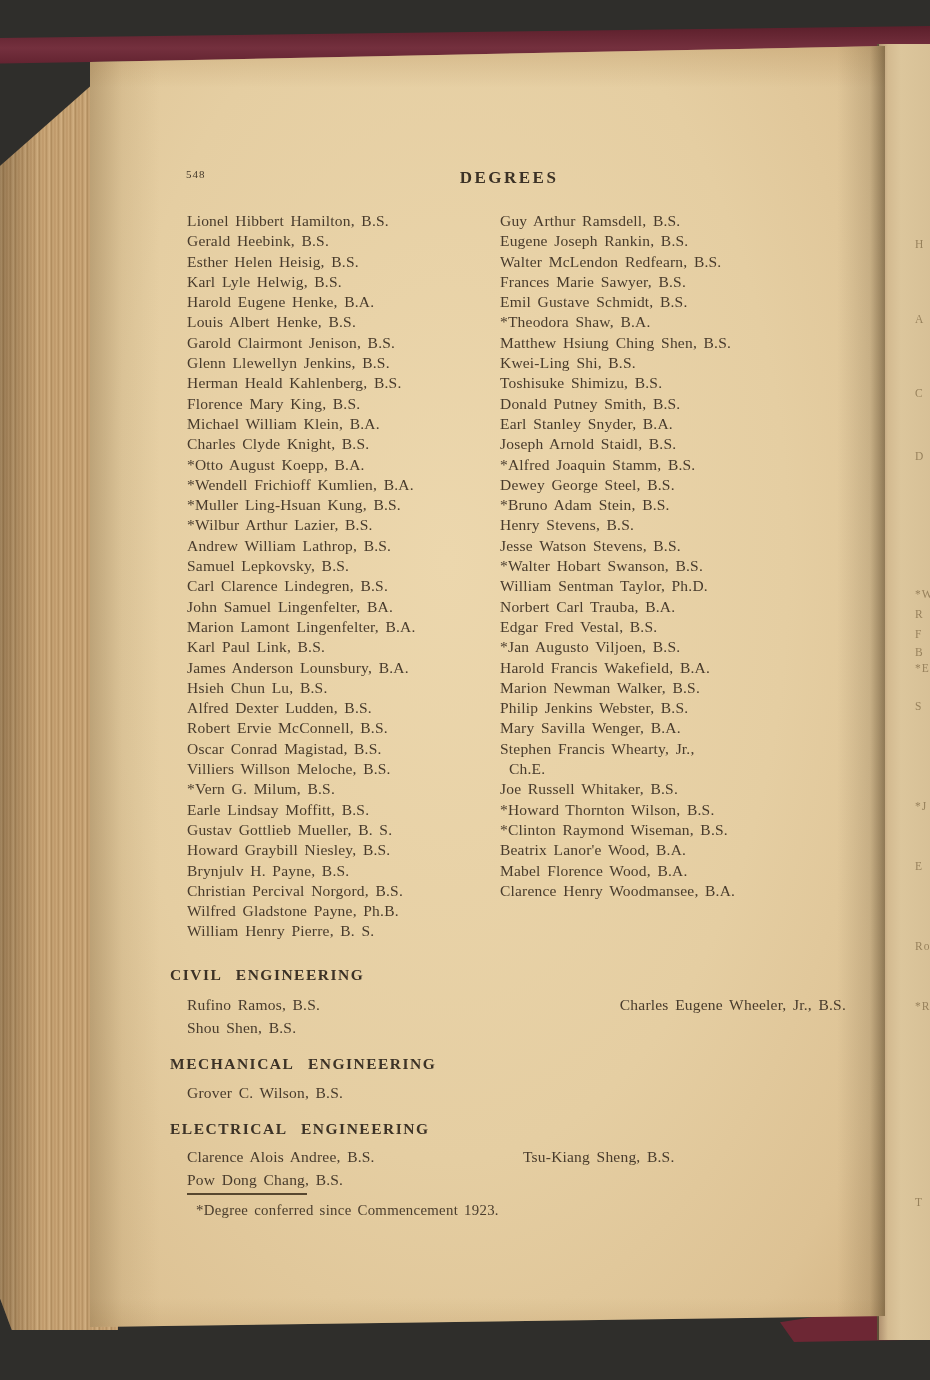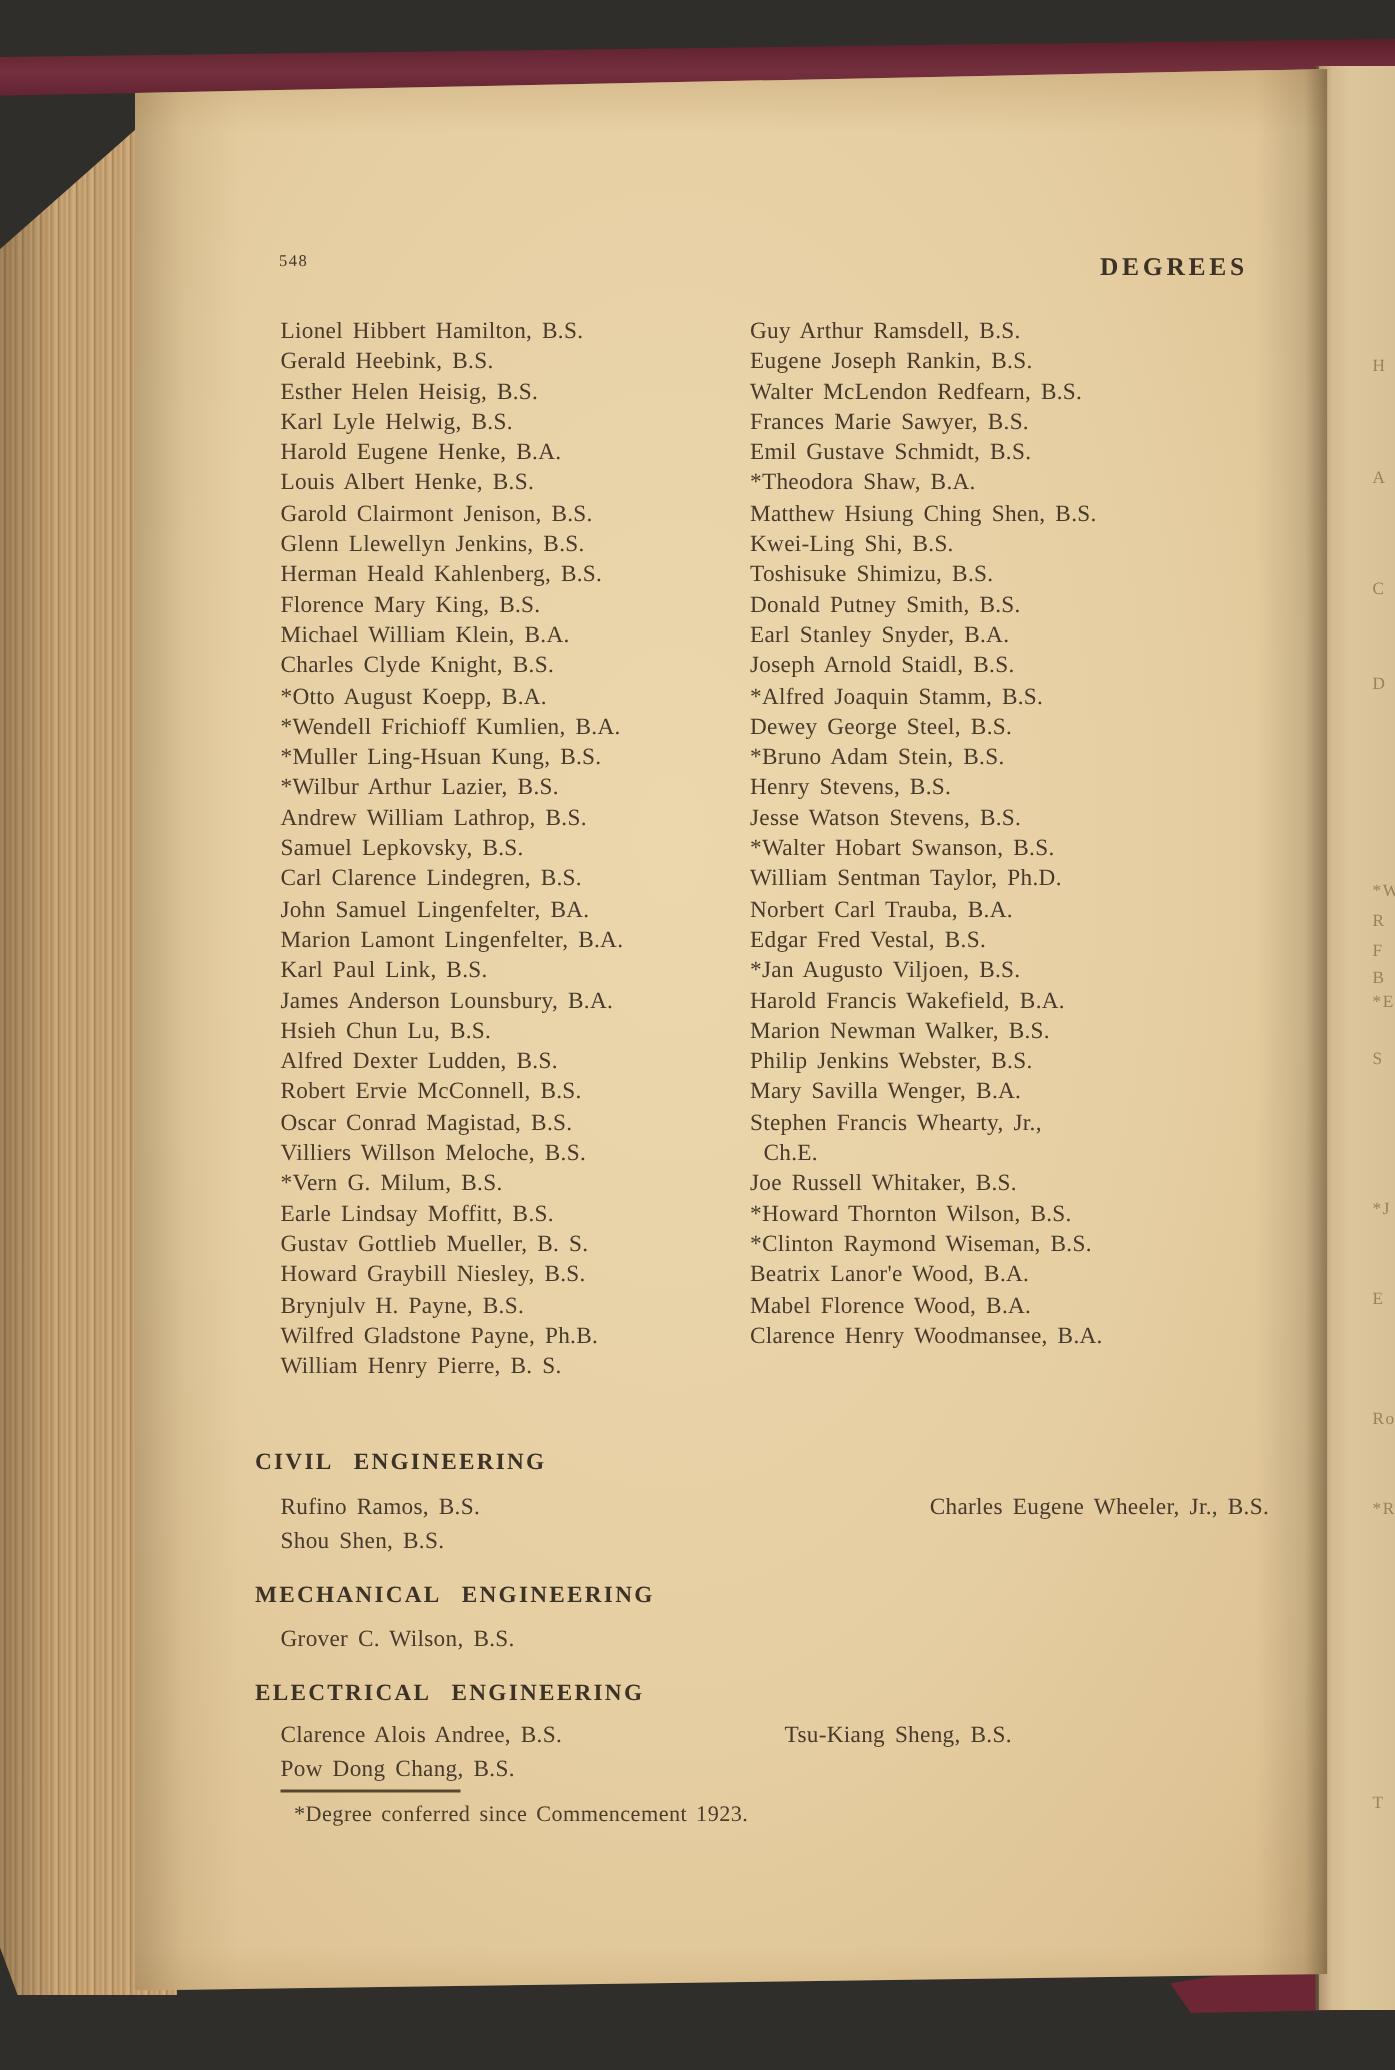--- a/index.html
+++ b/index.html
@@ -73,21 +73,21 @@
     pointer-events:none;
   }
   .page::after{ 
     content:"";position:absolute;right:0;top:0;bottom:0;width:48px;
     background:linear-gradient(270deg,rgba(84,64,36,.58),rgba(84,64,36,.18) 15px,rgba(0,0,0,0) 48px);
     pointer-events:none;
   }
   .page-header{position:absolute;left:96px;top:122px;width:646px;height:22px;}
   .page-num{position:absolute;left:0;top:0;font-size:11px;letter-spacing:1px;color:#43382a;}
   .page-title{
-    position:absolute;left:0;top:0;width:100%;text-align:right;
+    position:absolute;left:0;top:0;width:100%;text-align:center;
     font-size:17px;font-weight:bold;letter-spacing:2.5px;word-spacing:3px;color:#3c3226;
   }
   .col{position:absolute;font-size:15.5px;line-height:20.3px;letter-spacing:.2px;word-spacing:2.5px;}
   .col-left{left:97px;top:165px;width:314px;}
   .col-right{left:410px;top:165px;width:336px;}
   .entry{padding-left:9px;text-indent:-9px;white-space:pre-line;}
   .section-title{
     position:absolute;left:80px;width:646px;text-align:left;
     font-size:15.5px;font-weight:bold;letter-spacing:1.5px;word-spacing:9px;color:#3c3226;
   }
@@ -166,20 +166,21 @@
       <div class="entry">Hsieh Chun Lu, B.S.</div>
       <div class="entry">Alfred Dexter Ludden, B.S.</div>
       <div class="entry">Robert Ervie McConnell, B.S.</div>
       <div class="entry">Oscar Conrad Magistad, B.S.</div>
       <div class="entry">Villiers Willson Meloche, B.S.</div>
       <div class="entry">*Vern G. Milum, B.S.</div>
       <div class="entry">Earle Lindsay Moffitt, B.S.</div>
       <div class="entry">Gustav Gottlieb Mueller, B. S.</div>
       <div class="entry">Howard Graybill Niesley, B.S.</div>
       <div class="entry">Brynjulv H. Payne, B.S.</div>
+      <div class="entry">Christian Percival Norgord, B.S.</div>
       <div class="entry">Wilfred Gladstone Payne, Ph.B.</div>
       <div class="entry">William Henry Pierre, B. S.</div>
     </div>
 
   <div class="col col-right">
       <div class="entry">Guy Arthur Ramsdell, B.S.</div>
       <div class="entry">Eugene Joseph Rankin, B.S.</div>
       <div class="entry">Walter McLendon Redfearn, B.S.</div>
       <div class="entry">Frances Marie Sawyer, B.S.</div>
       <div class="entry">Emil Gustave Schmidt, B.S.</div>

